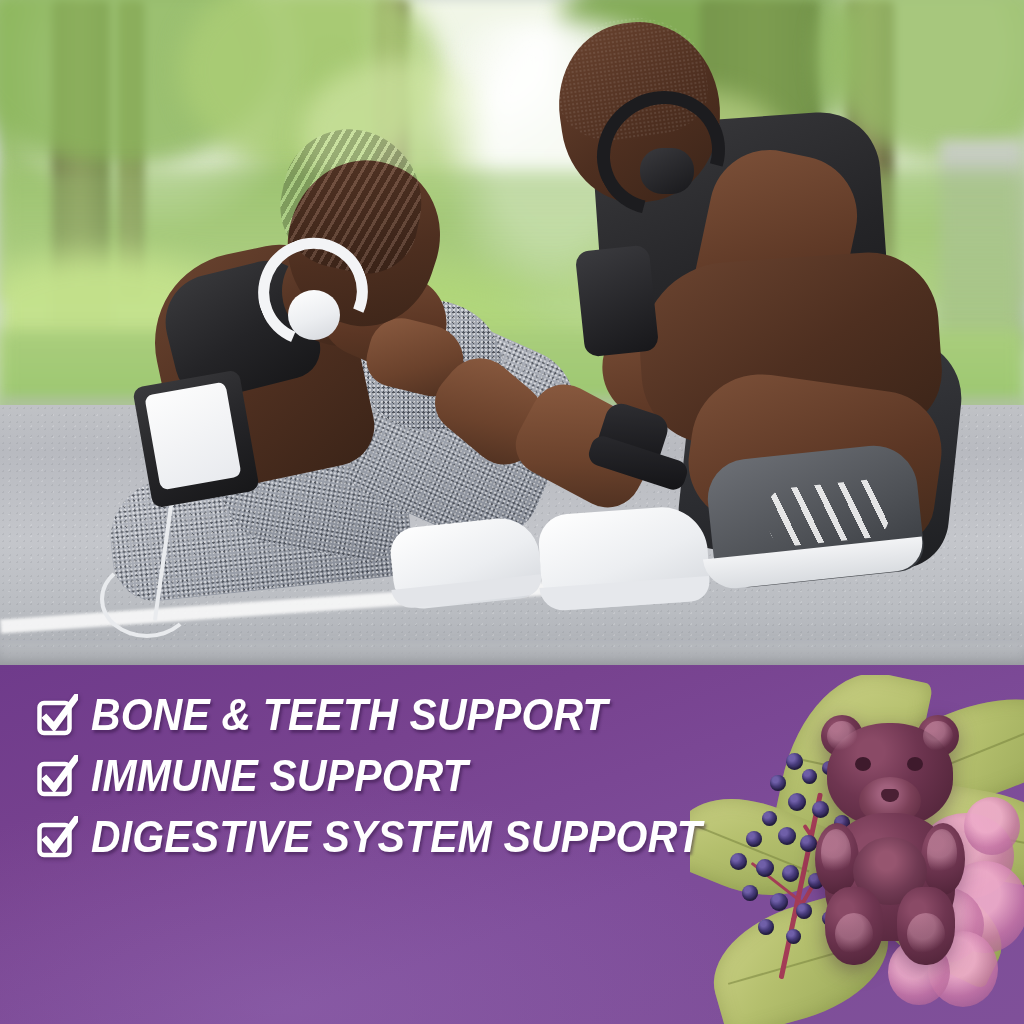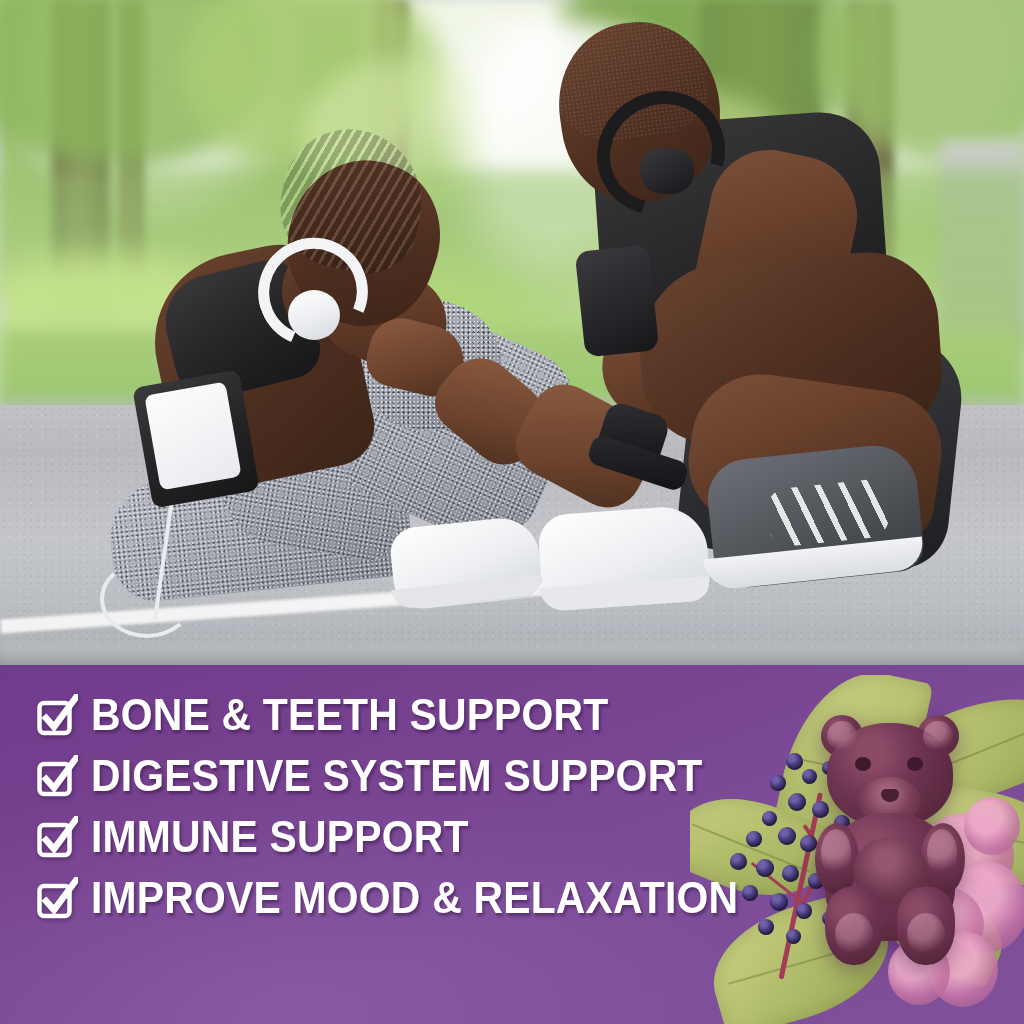--- a/index.html
+++ b/index.html
@@ -190,20 +190,21 @@
   
   #benefits {
     position: absolute;
     left: 36px; top: 684px;
     width: 860px;
   }
   .benefit-row {
     display: flex;
     align-items: center;
     height: 61px;
+    font-style: italic;
   }
   .checkbox-icon {
     flex: 0 0 auto;
     width: 42px;
     height: 42px;
     position: relative;
     margin-right: 13px;
     filter: drop-shadow(1px 2px 2px rgba(45,15,60,0.45));
   }
   .benefit-label {
@@ -409,37 +410,28 @@
     </div>
 
 
     <div class="benefit-row">
       <span class="checkbox-icon">
         <svg viewBox="0 0 42 42" width="42" height="42" aria-hidden="true">
           <rect x="3.5" y="9" width="30" height="30" rx="4.5" ry="4.5" fill="none" stroke="#ffffff" stroke-width="4.5"></rect>
           <path d="M10 24 L18 33 L41 2" fill="none" stroke="#ffffff" stroke-width="6.5" stroke-linecap="square" stroke-linejoin="miter"></path>
         </svg>
       </span>
-      <span class="benefit-label">DIGESTIVE SYSTEM SUPPORT</span>
+      <span class="benefit-label">IMMUNE SUPPORT</span>
     </div>
 
     <div class="benefit-row">
       <span class="checkbox-icon">
         <svg viewBox="0 0 42 42" width="42" height="42" aria-hidden="true">
           <rect x="3.5" y="9" width="30" height="30" rx="4.5" ry="4.5" fill="none" stroke="#ffffff" stroke-width="4.5"></rect>
           <path d="M10 24 L18 33 L41 2" fill="none" stroke="#ffffff" stroke-width="6.5" stroke-linecap="square" stroke-linejoin="miter"></path>
         </svg>
       </span>
-      <span class="benefit-label">IMMUNE SUPPORT</span>
+      <span class="benefit-label">DIGESTIVE SYSTEM SUPPORT</span>
     </div>
 
-    <div class="benefit-row">
-      <span class="checkbox-icon">
-        <svg viewBox="0 0 42 42" width="42" height="42" aria-hidden="true">
-          <rect x="3.5" y="9" width="30" height="30" rx="4.5" ry="4.5" fill="none" stroke="#ffffff" stroke-width="4.5"></rect>
-          <path d="M10 24 L18 33 L41 2" fill="none" stroke="#ffffff" stroke-width="6.5" stroke-linecap="square" stroke-linejoin="miter"></path>
-        </svg>
-      </span>
-      <span class="benefit-label">IMPROVE MOOD &amp; RELAXATION</span>
-    </div>
 
   </div>
 </div>
 
 </body></html>

